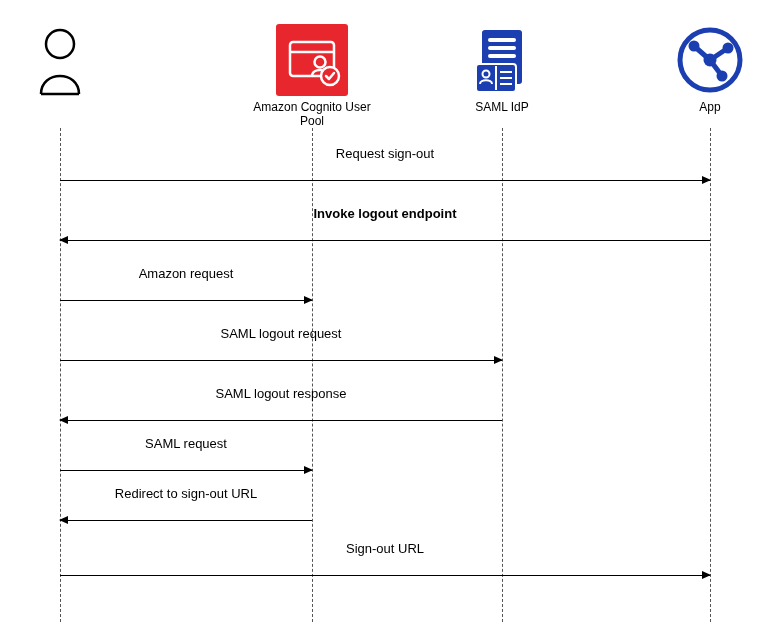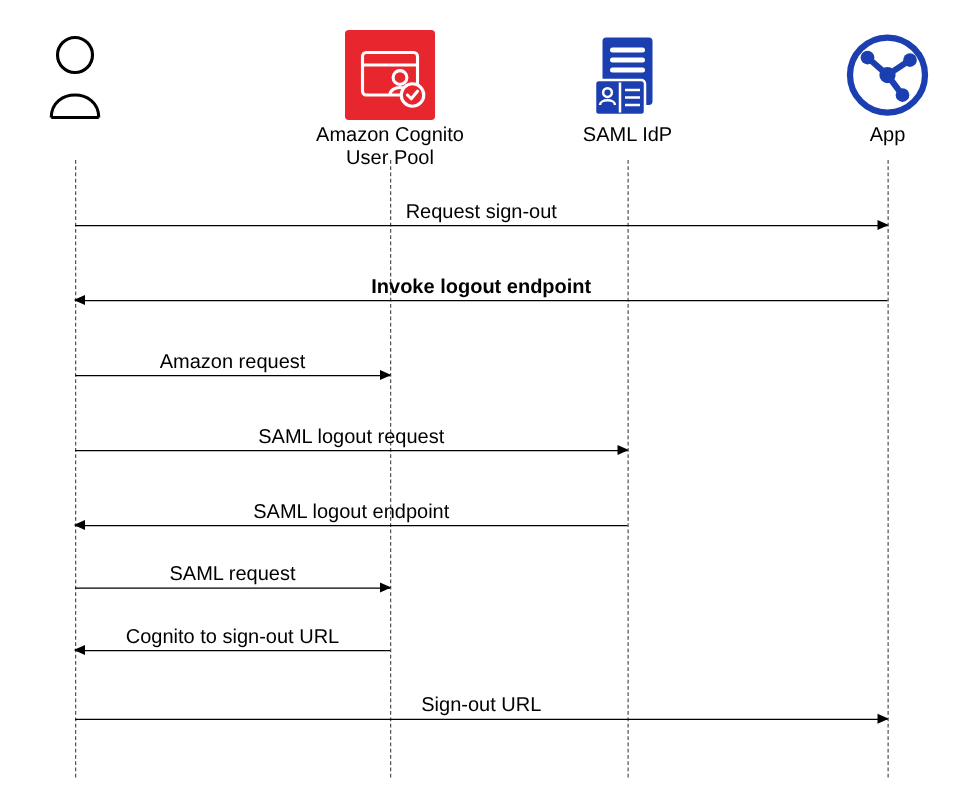--- a/index.html
+++ b/index.html
@@ -15,21 +15,21 @@
     width: 775px;
     height: 642px;
   }
   .actor {
     position: absolute;
     text-align: center;
     width: 120px;
   }
   .actor-label {
     margin-top: 4px;
-    font-size: 16px;
+    font-size: 12px;
   }
   .lifeline {
     position: absolute;
     top: 128px;
     bottom: 20px;
     width: 0;
     border-left: 1px dashed #555;
   }
   .arrow-wrap {
     position: absolute;
@@ -38,25 +38,25 @@
   .arrow-line {
     position: absolute;
     left: 0;
     right: 0;
     top: 0;
     height: 0;
     border-top: 1px solid #000;
   }
   .arrow-label {
     position: absolute;
-    bottom: 2px;
+    bottom: 20px;
     left: 50%;
     transform: translateX(-50%);
     white-space: nowrap;
-    font-size: 16px;
+    font-size: 13px;
     background: transparent;
     padding: 0 4px;
   }
   .arrow-head-right {
     position: absolute;
     right: -1px;
     top: -4px;
     width: 0;
     height: 0;
     border-top: 4px solid transparent;
@@ -154,31 +154,31 @@
         <div class="arrow-label">Amazon request</div>
       </div>
       <div class="arrow-wrap" style="left: 60px; top: 360px; width: 442px;">
         <div class="arrow-line"></div>
         <div class="arrow-head-right"></div>
         <div class="arrow-label">SAML logout request</div>
       </div>
       <div class="arrow-wrap" style="left: 60px; top: 420px; width: 442px;">
         <div class="arrow-line"></div>
         <div class="arrow-head-left"></div>
-        <div class="arrow-label">SAML logout endpoint</div>
+        <div class="arrow-label">SAML logout response</div>
       </div>
       <div class="arrow-wrap" style="left: 60px; top: 470px; width: 252px;">
         <div class="arrow-line"></div>
         <div class="arrow-head-right"></div>
         <div class="arrow-label">SAML request</div>
       </div>
       <div class="arrow-wrap" style="left: 60px; top: 520px; width: 252px;">
         <div class="arrow-line"></div>
         <div class="arrow-head-left"></div>
-        <div class="arrow-label">Cognito to sign-out URL</div>
+        <div class="arrow-label">Redirect to sign-out URL</div>
       </div>
       <div class="arrow-wrap" style="left: 60px; top: 575px; width: 650px;">
         <div class="arrow-line"></div>
         <div class="arrow-head-right"></div>
         <div class="arrow-label">Sign-out URL</div>
       </div>
     </div>
 
 </div>
 

